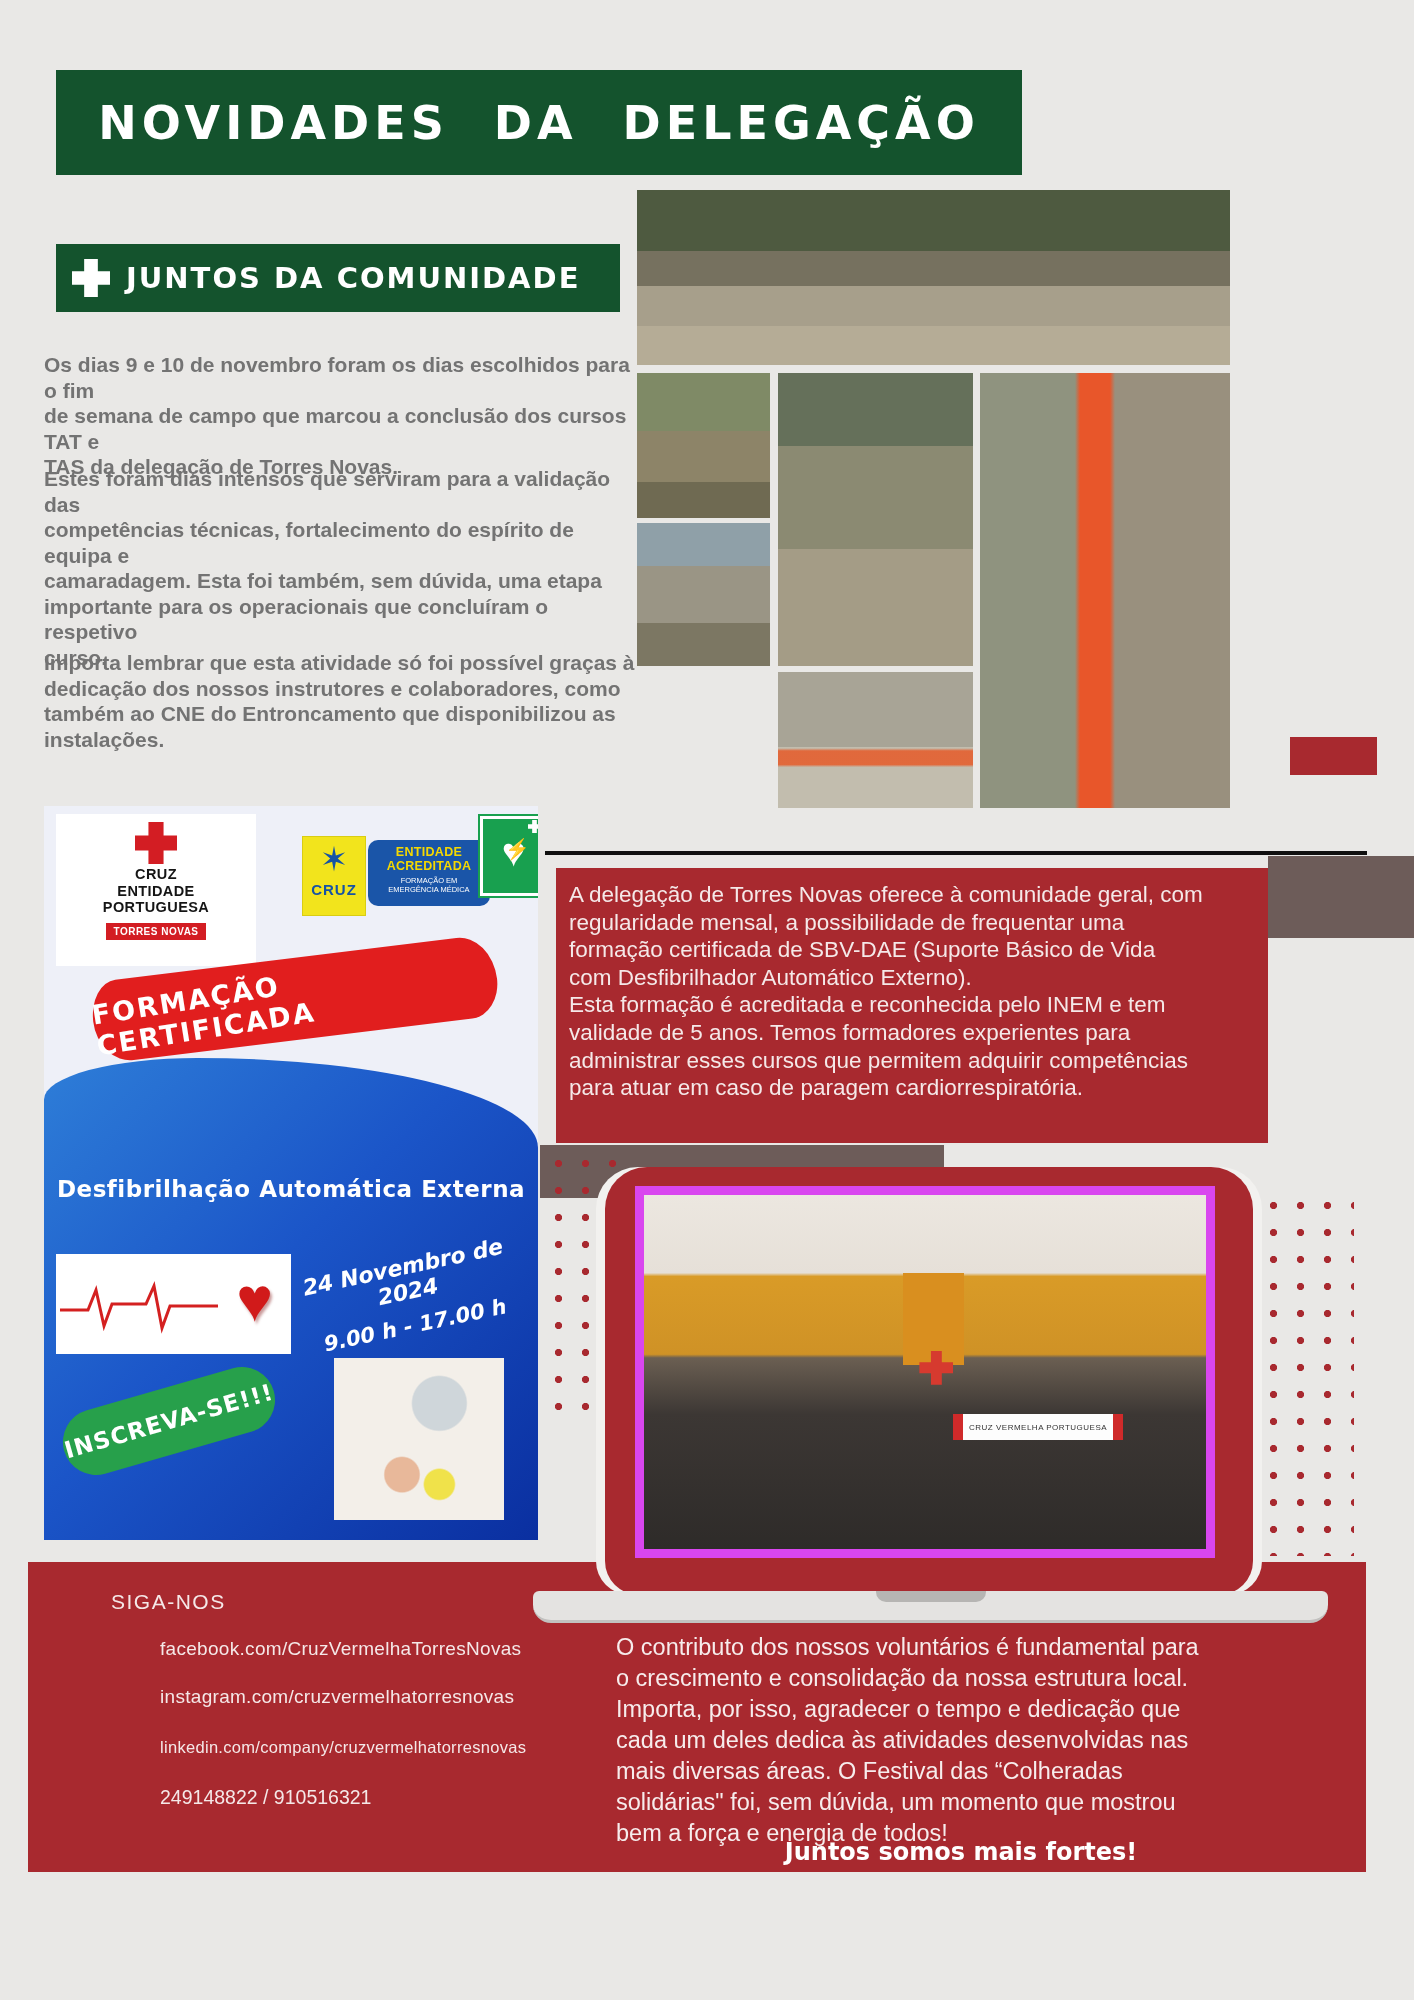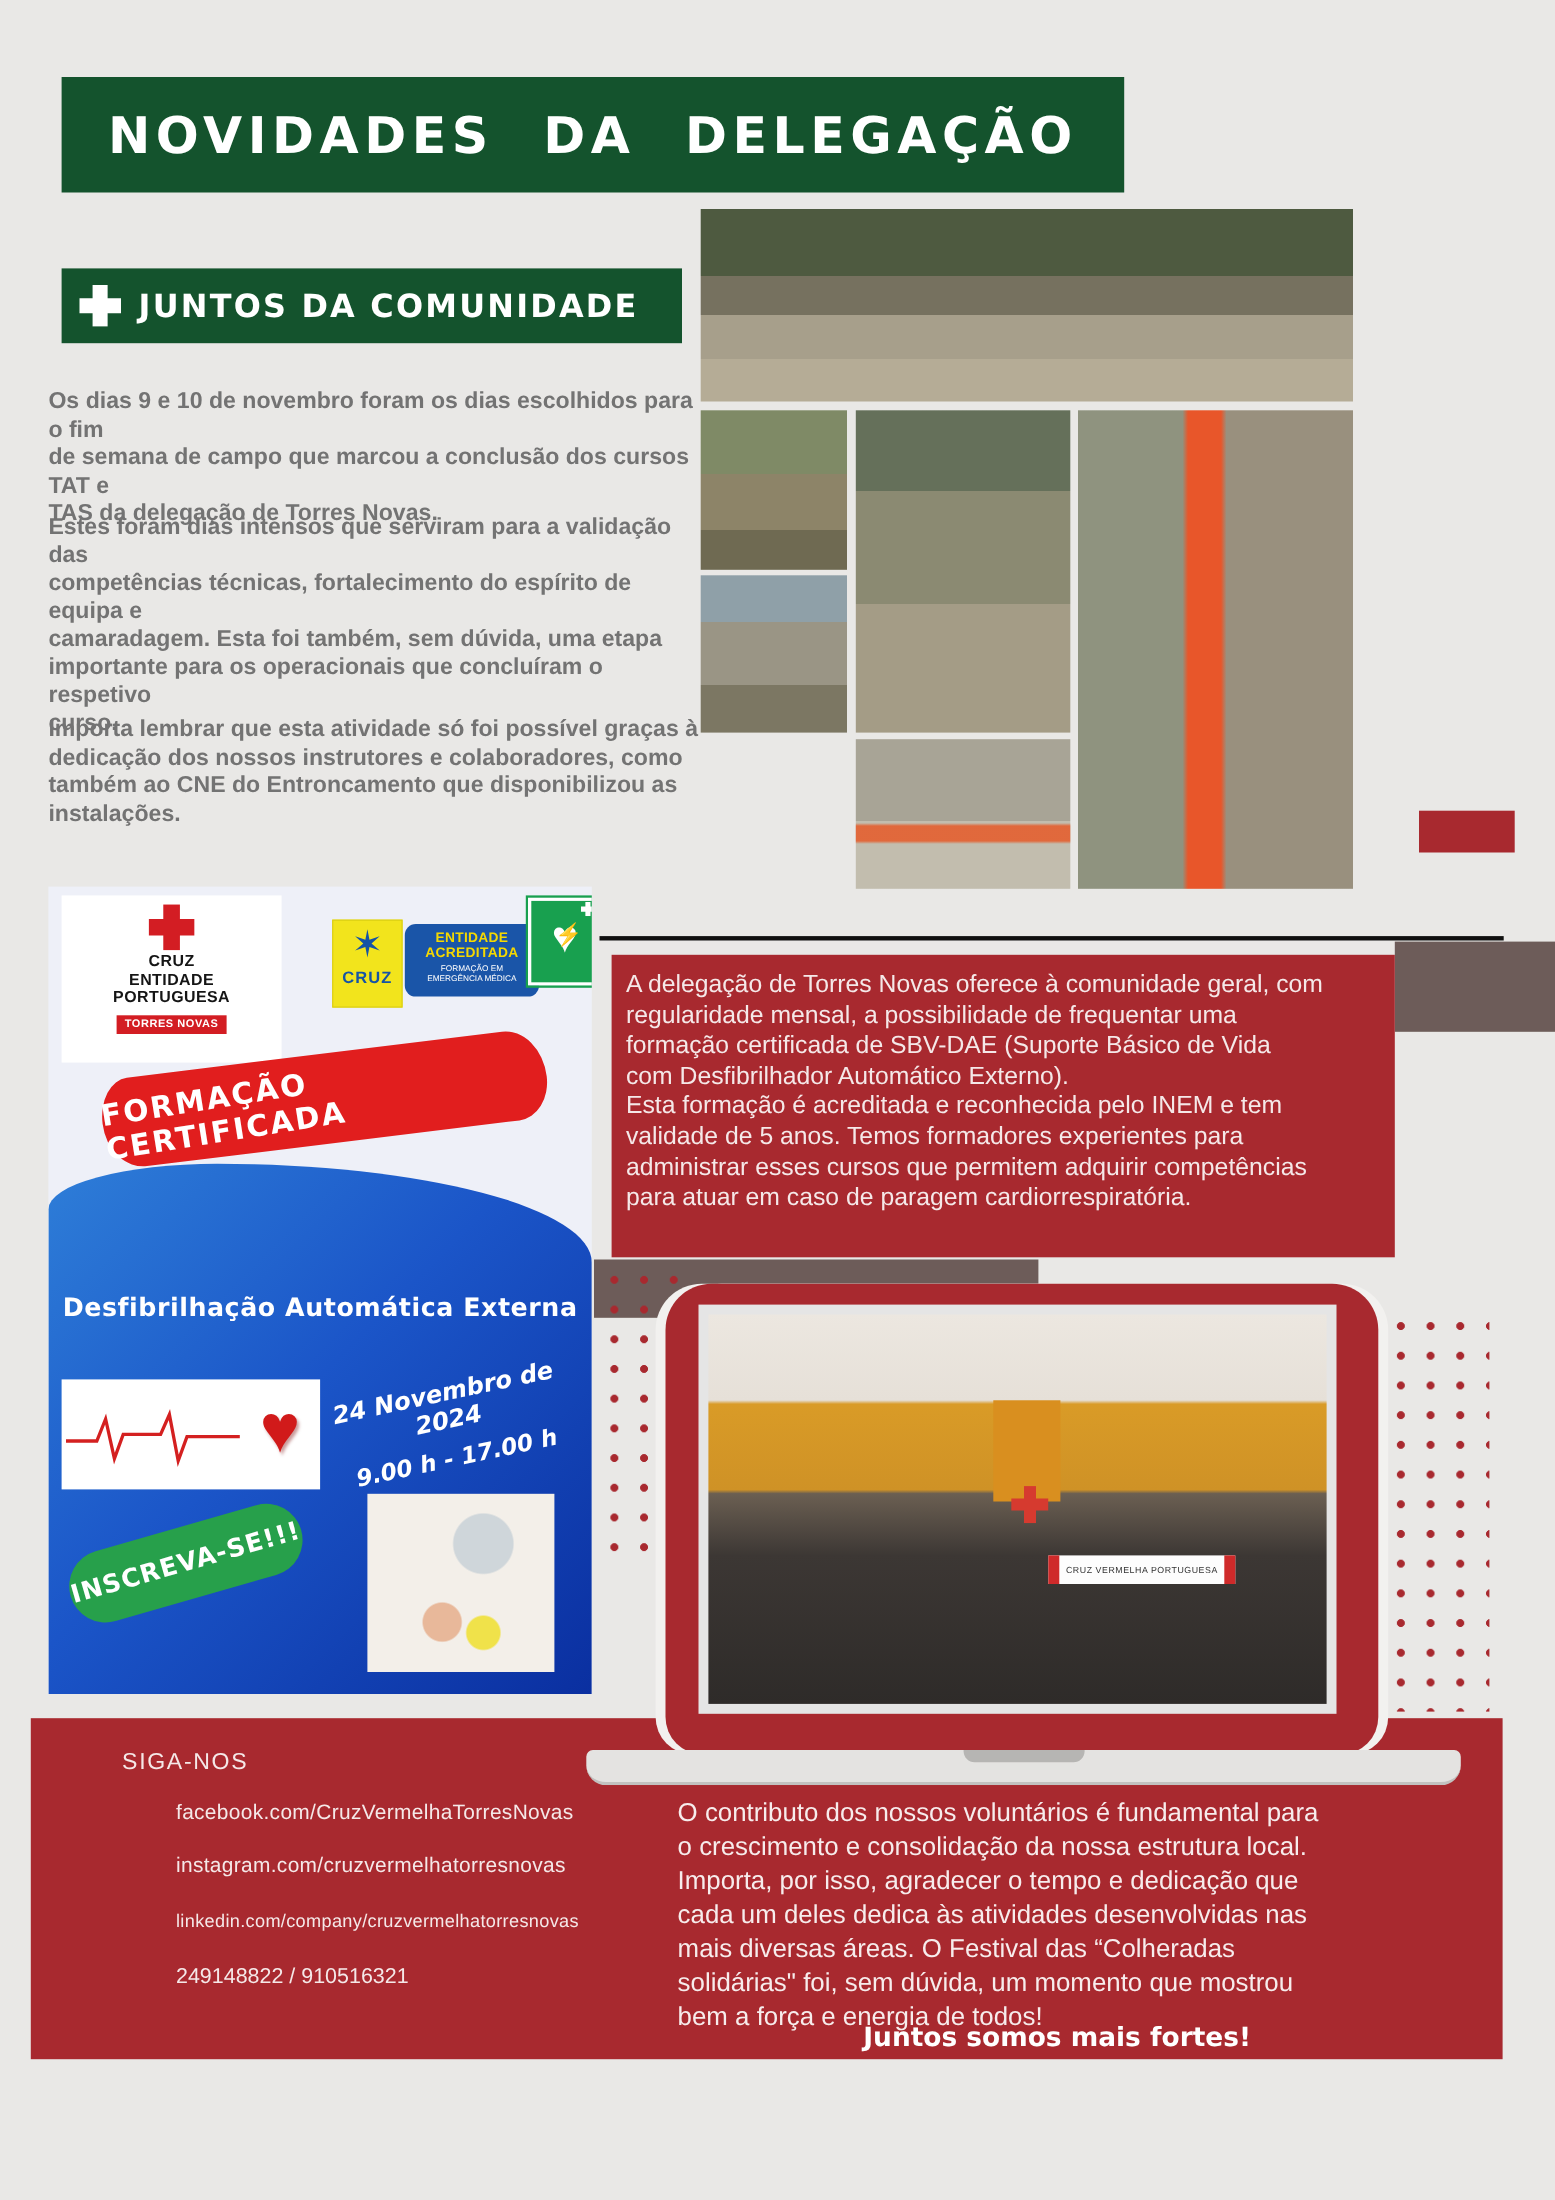--- a/index.html
+++ b/index.html
@@ -82,21 +82,21 @@
   .cta-pill .t{color:#fff;font-size:23px;font-weight:800;letter-spacing:1px;font-family:"DejaVu Sans",sans-serif;}
   .cpr-ill{position:absolute;left:290px;top:552px;width:170px;height:162px;background:
     radial-gradient(circle at 62% 28%,#cfd6da 0 17%,transparent 18%),
     radial-gradient(circle at 40% 72%,#e8b89a 0 11%,transparent 12%),
     radial-gradient(circle at 62% 78%,#f0e24a 0 9%,transparent 10%),
     #f3efe9;}
 
   
   .laptop-body{left:605px;top:1167px;width:648px;height:428px;background:#a8292f;border-radius:42px 42px 34px 34px;
     box-shadow:-9px 0 0 #f2f1ef,9px 0 0 #f2f1ef;z-index:3;}
-  .screen-frame{position:absolute;left:30px;top:19px;width:580px;height:372px;background:#e5e5e5;}
+  .screen-frame{position:absolute;left:30px;top:19px;width:580px;height:372px;background:#d946ef;}
   .screen-photo{position:absolute;left:9px;top:9px;width:562px;height:354px;overflow:hidden;background:
     linear-gradient(180deg,#ece7e0 0%,#e6e0d8 22%,#d99b27 23%,#cf9226 45%,#6b5f52 46%,#3c3734 62%,#2e2b29 100%);}
   .photo-pillar{position:absolute;left:46%;top:22%;width:11%;height:26%;background:#d98f1f;}
   .photo-sign{position:absolute;left:55%;top:62%;width:150px;height:26px;background:#fdfdfd;border-left:10px solid #cf2a2a;border-right:10px solid #cf2a2a;
     display:flex;align-items:center;justify-content:center;font-size:8px;color:#333;letter-spacing:.5px;text-align:center;}
   .photo-cross{position:absolute;left:49%;top:44%;width:34px;height:34px;background:#d63a2f;
     clip-path:polygon(34% 0,66% 0,66% 34%,100% 34%,100% 66%,66% 66%,66% 100%,34% 100%,34% 66%,0 66%,0 34%,34% 34%);}
   .laptop-base{left:533px;top:1591px;width:795px;height:32px;background:#e4e3e1;border-radius:6px 6px 18px 18px;z-index:3;border-bottom:3px solid #c2c1bf;box-sizing:border-box;}
   .base-notch{position:absolute;left:50%;transform:translateX(-50%);top:0;width:110px;height:11px;background:#b6b5b3;border-radius:0 0 10px 10px;}
 

